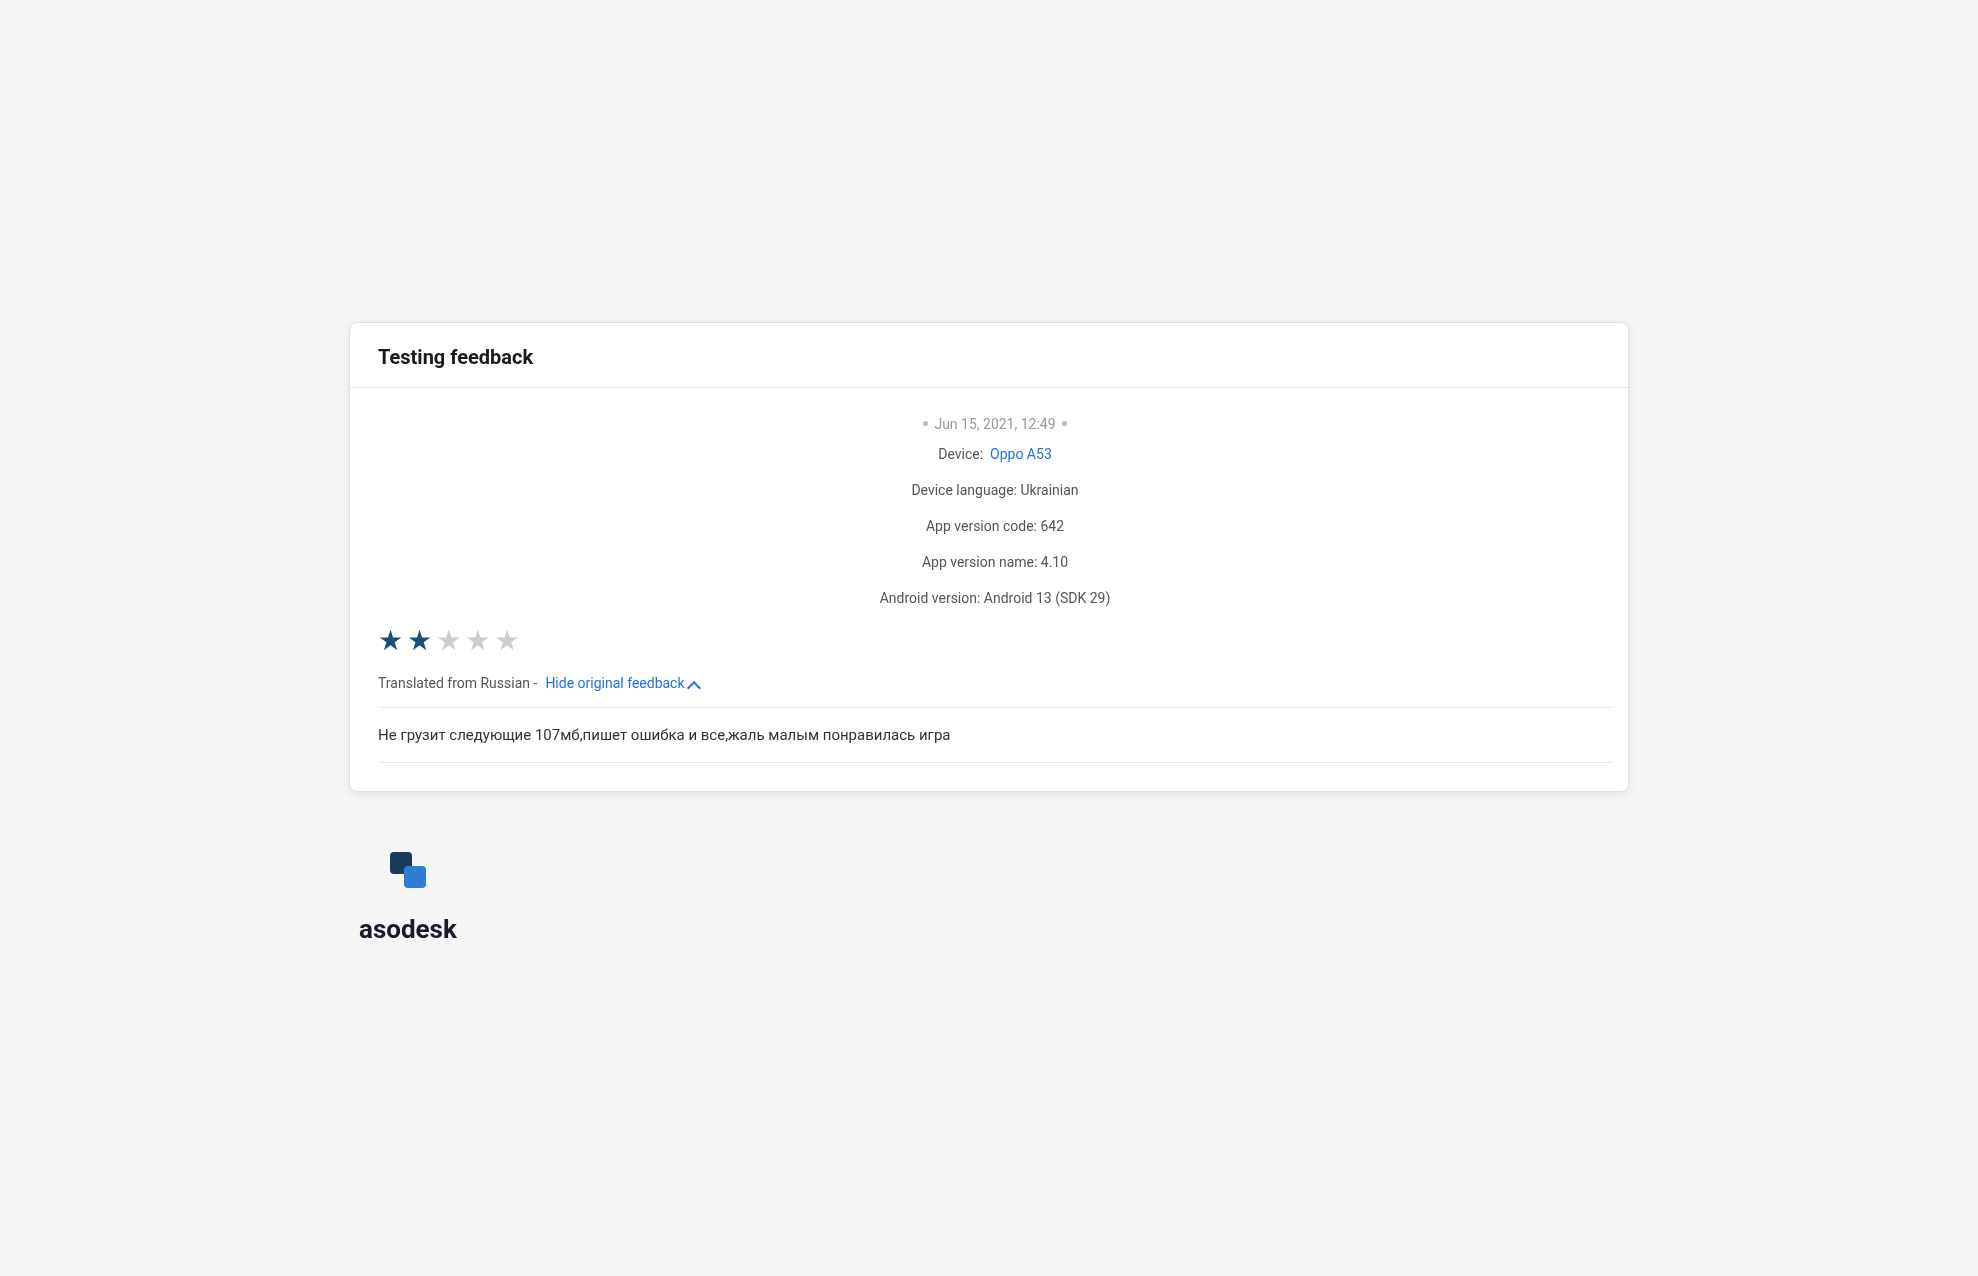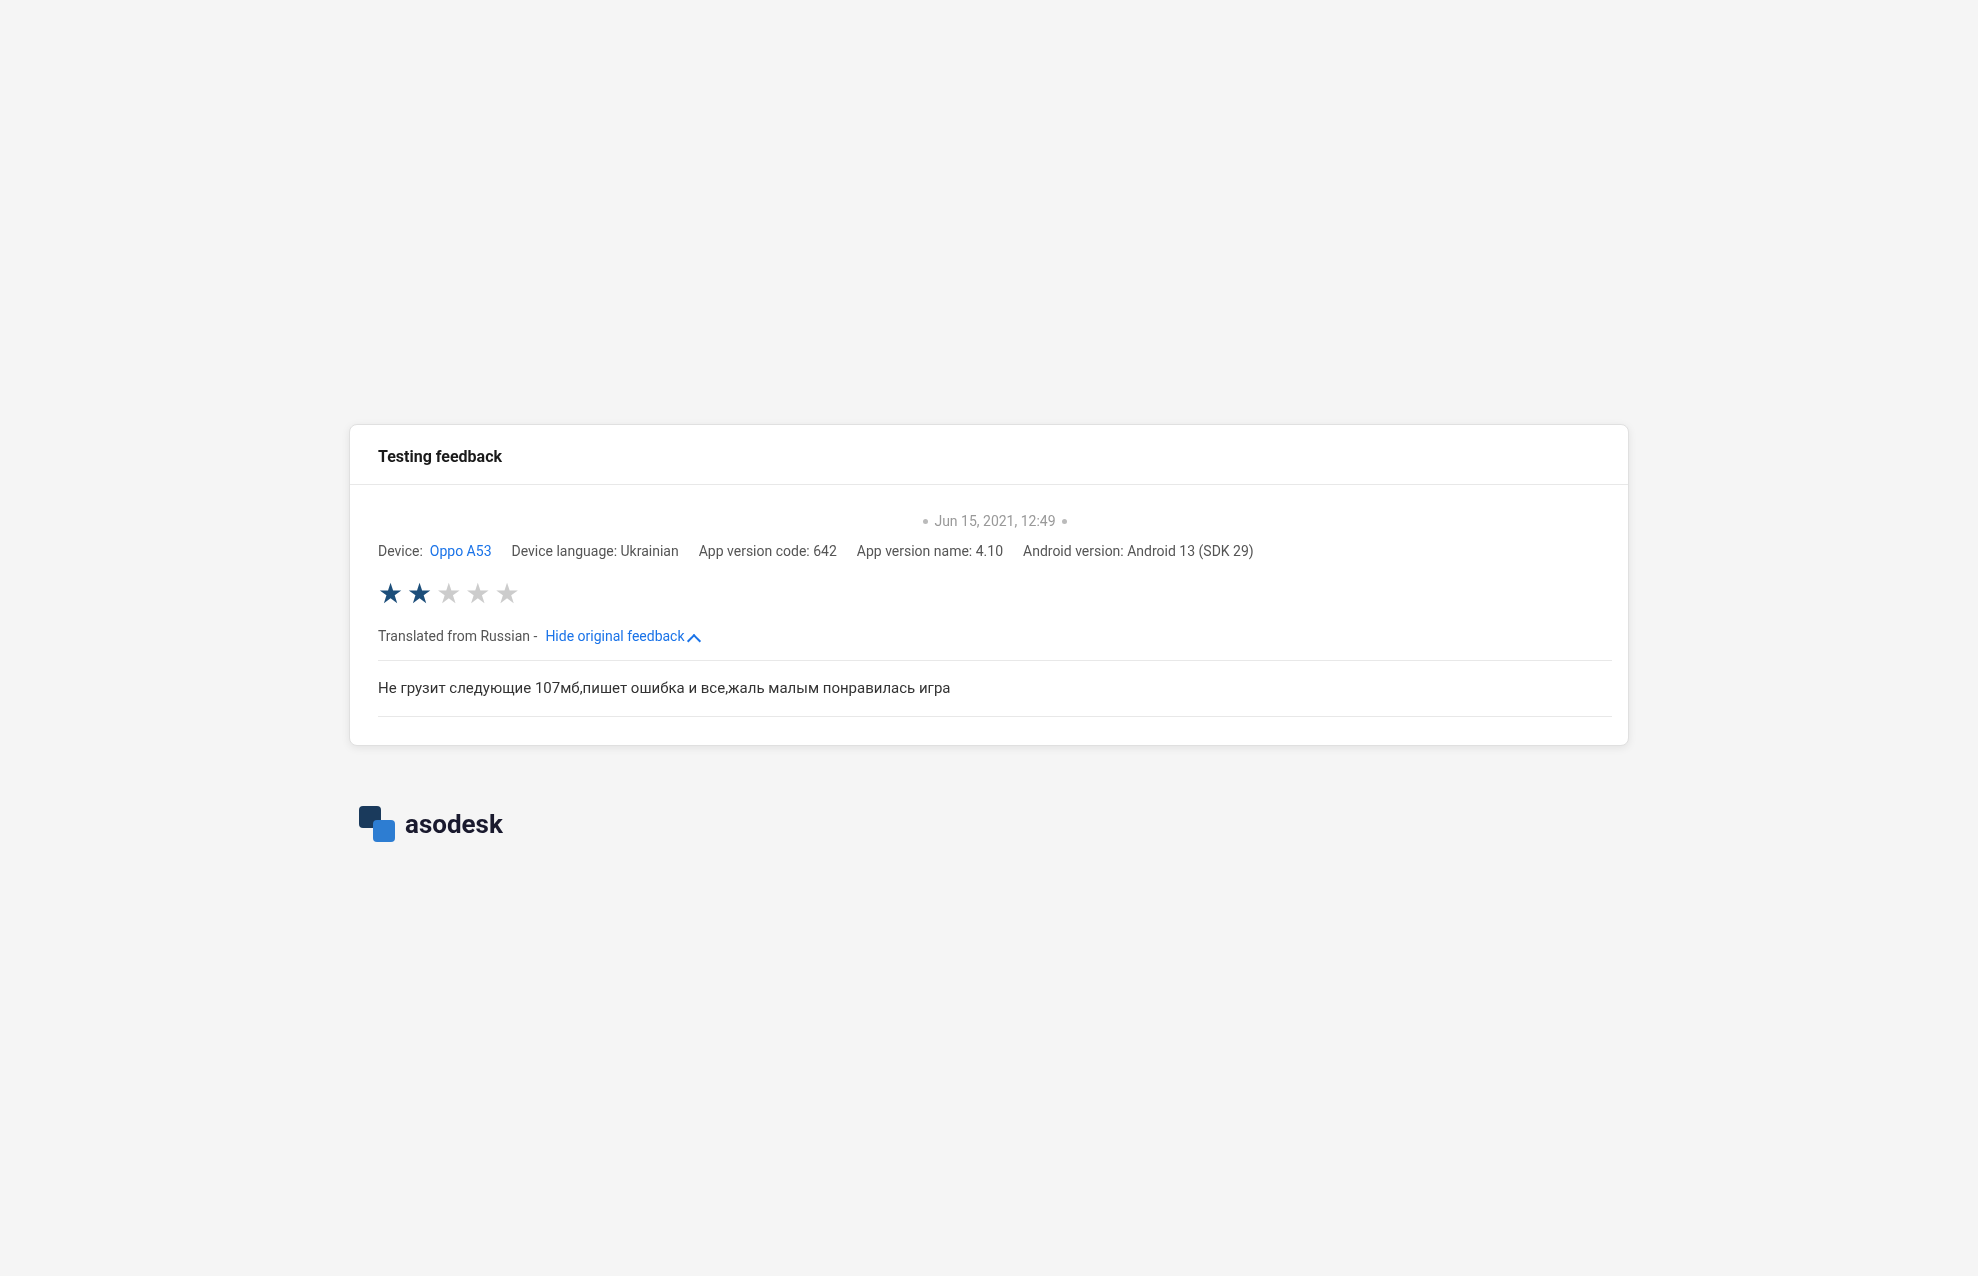--- a/index.html
+++ b/index.html
@@ -35,21 +35,21 @@
       box-shadow: 0 2px 8px rgba(0,0,0,0.08);
       overflow: hidden;
     }
 
     .feedback-card-header {
       padding: 22px 28px 18px 28px;
       border-bottom: 1px solid #e8e8e8;
     }
 
     .feedback-card-title {
-      font-size: 16px;
+      font-size: 20px;
       font-weight: 700;
       color: #1a1a1a;
     }
 
     .feedback-card-body {
       padding: 28px 16px 28px 28px;
     }
 
     .review-meta-date {
       display: flex;
@@ -70,20 +70,21 @@
     }
 
     .review-device-info {
       display: flex;
       flex-wrap: wrap;
       gap: 20px;
       font-size: 14px;
       color: #555;
       margin-bottom: 18px;
       align-items: center;
+      flex-direction: column;
     }
 
     .device-link {
       color: #1a73e8;
       text-decoration: none;
     }
 
     .stars-container {
       display: flex;
       gap: 4px;
@@ -149,23 +150,24 @@
 
     .original-text {
       font-size: 15px;
       color: #333;
       line-height: 1.5;
     }
 
     .footer-branding {
       display: flex;
       align-items: center;
-      gap: 10px;
+      gap: 26px;
       padding: 20px 0 10px 10px;
       align-self: flex-start;
+      flex-direction: column;
     }
 
     .asodesk-logo-icon {
       width: 36px;
       height: 36px;
       position: relative;
     }
 
     .asodesk-brand-name {
       font-size: 26px;

